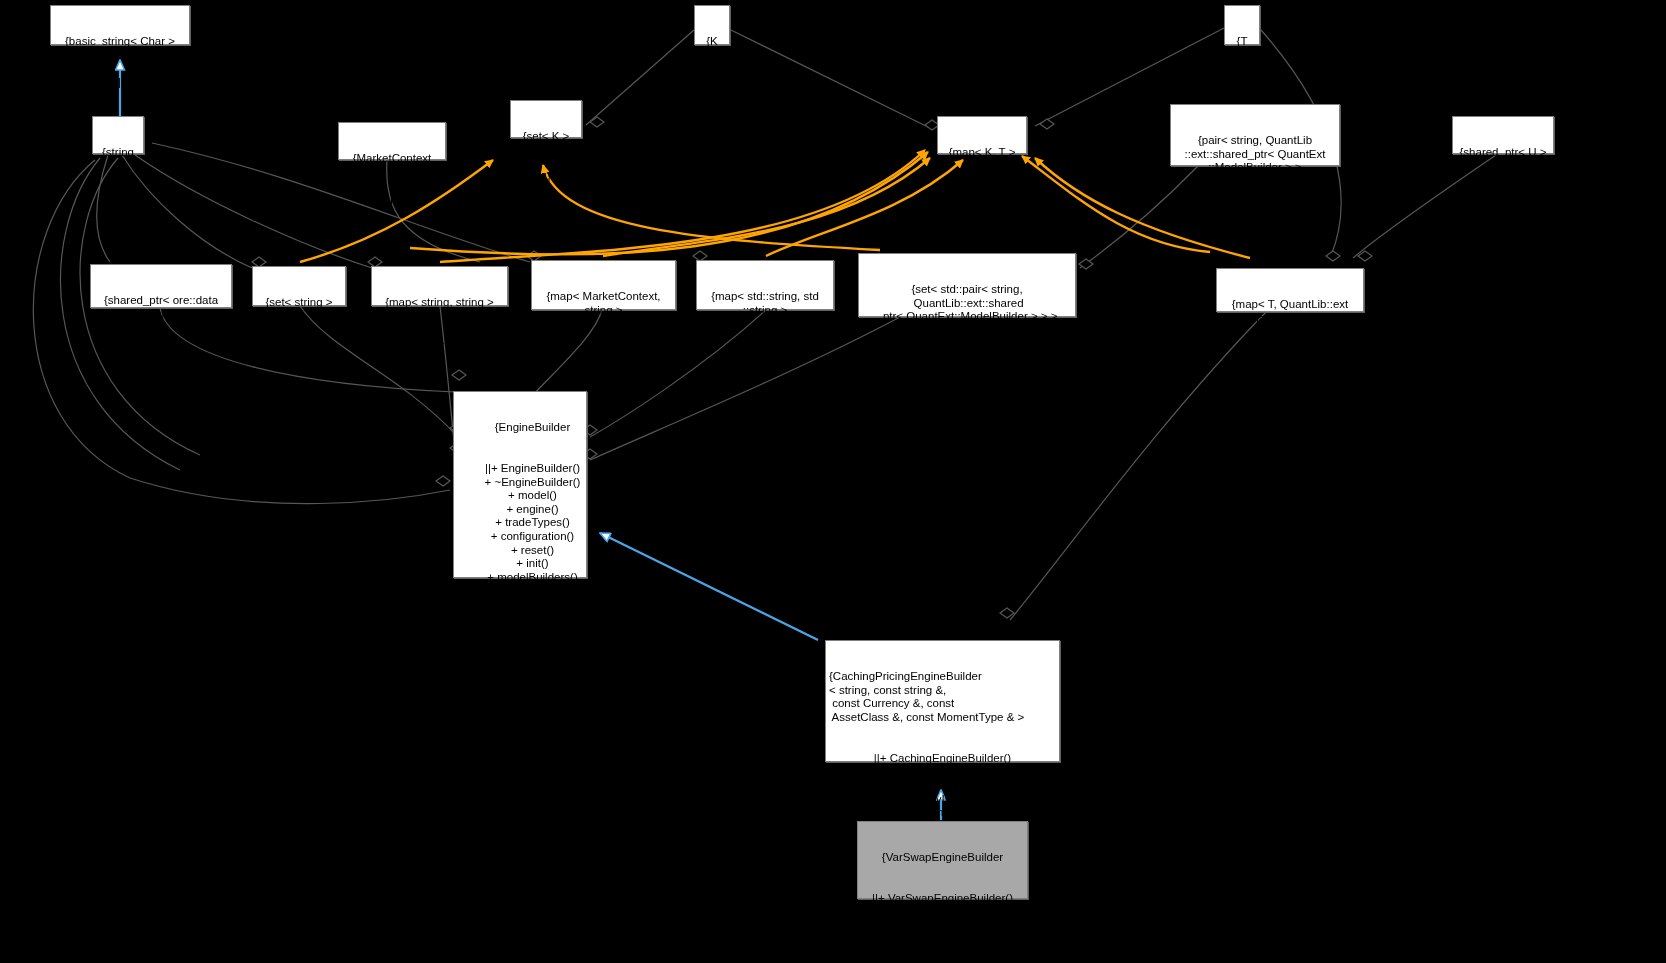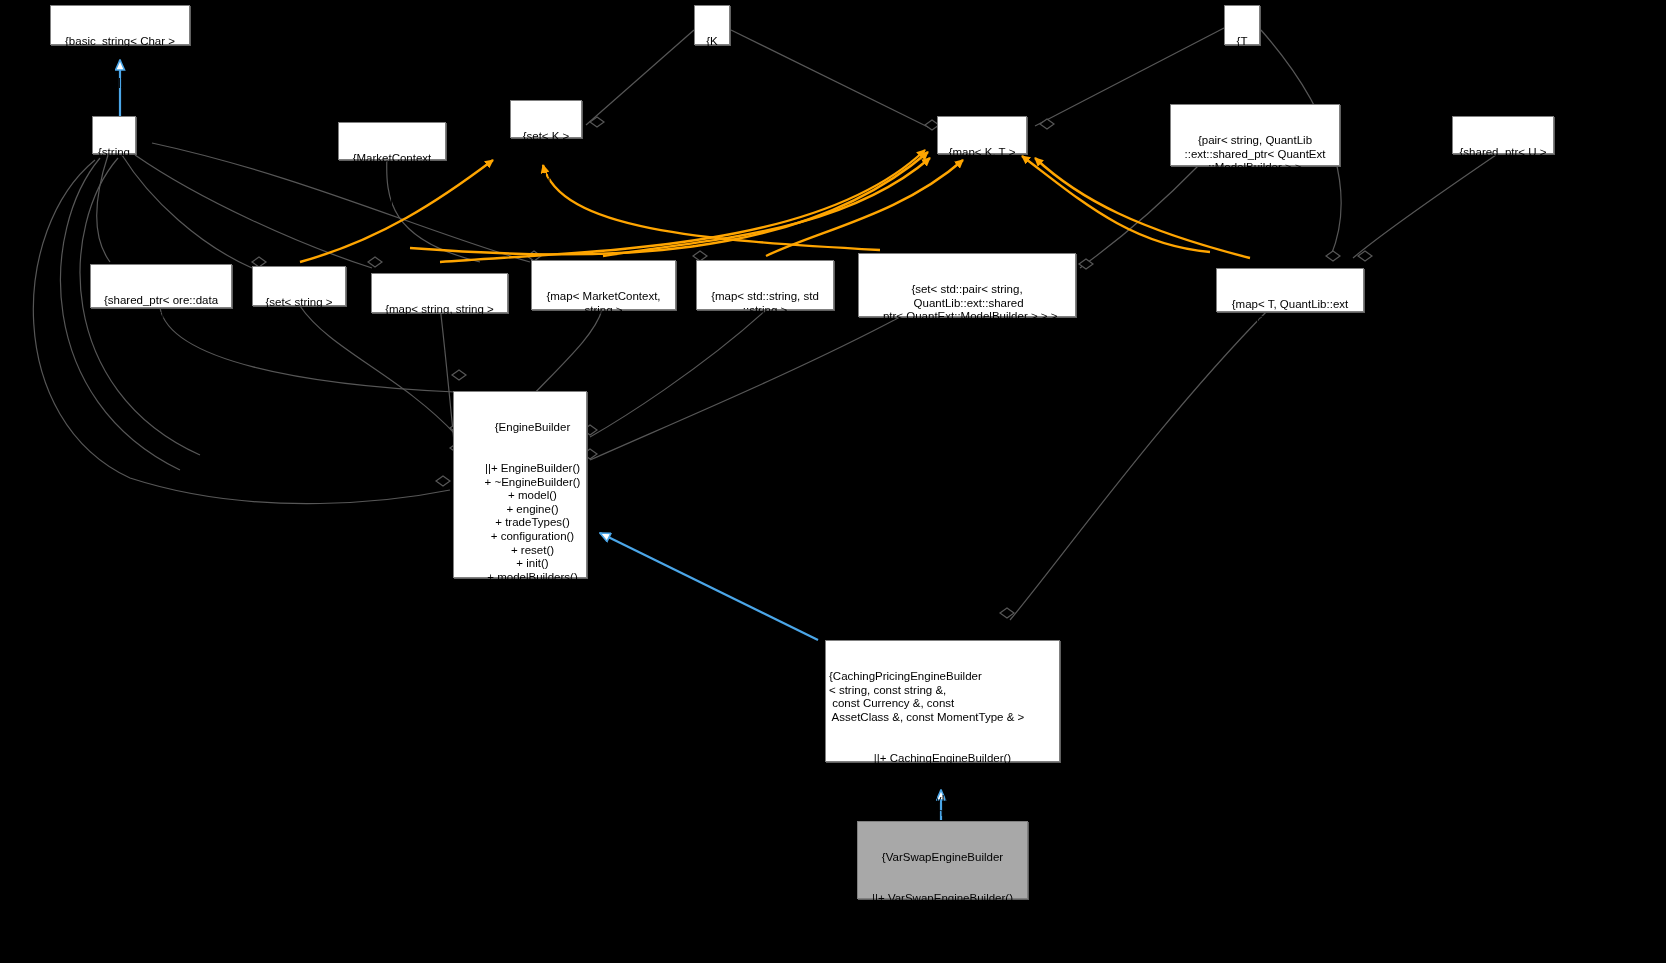--- a/index.html
+++ b/index.html
@@ -168,21 +168,21 @@
   <div class="node" style="left:694px;top:5px;width:36px;height:40px;">
     <span class="nlines">{K</span>
     <span class="close">||}</span>
   </div>
 
   <div class="node" style="left:1224px;top:5px;width:36px;height:40px;">
     <span class="nlines">{T</span>
     <span class="close">||}</span>
   </div>
 
-  <div class="node" style="left:92px;top:116px;width:44px;height:38px;">
+  <div class="node" style="left:92px;top:116px;width:52px;height:38px;">
     <span class="nlines">{string</span>
     <span class="close">||}</span>
   </div>
 
   <div class="node" style="left:338px;top:122px;width:108px;height:38px;">
     <span class="nlines">{MarketContext</span>
     <span class="close">||}</span>
   </div>
 
   <div class="node" style="left:510px;top:100px;width:72px;height:38px;">
@@ -211,21 +211,21 @@
     <span class="nlines">{shared_ptr&lt; ore::data
 ::Market &gt;</span>
     <span class="close">||}</span>
   </div>
 
   <div class="node" style="left:252px;top:266px;width:94px;height:40px;">
     <span class="nlines">{set&lt; string &gt;</span>
     <span class="close">||}</span>
   </div>
 
-  <div class="node" style="left:371px;top:266px;width:137px;height:40px;margin-top:7px;">
+  <div class="node" style="left:371px;top:266px;width:137px;height:40px;">
     <span class="nlines">{map&lt; string, string &gt;</span>
     <span class="close">||}</span>
   </div>
 
   <div class="node" style="left:531px;top:260px;width:145px;height:50px;">
     <span class="nlines">{map&lt; MarketContext,
 string &gt;</span>
     <span class="close">||}</span>
   </div>
 

